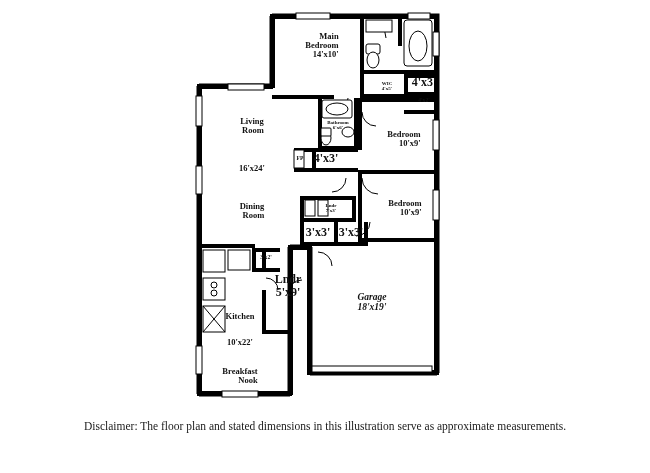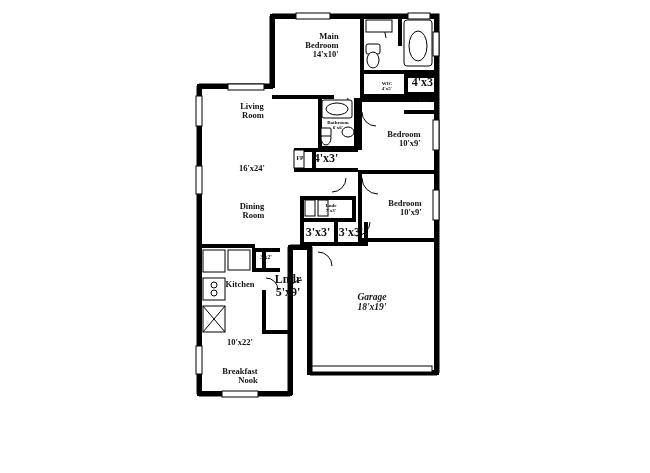--- a/index.html
+++ b/index.html
@@ -237,21 +237,21 @@
   <div class="room-label sz-xxs" style="left:338px;top:125px">
     <span class="name">Bathroom</span>
     <span class="dim">6'x6'</span>
   </div>
 
   <div class="room-label sz-md" style="left:404px;top:139px">
     <span class="name">Bedroom</span>
     <span class="dim">10'x9'</span>
   </div>
 
-  <div class="room-label sz-md" style="left:252px;top:111px">
+  <div class="room-label sz-md" style="left:252px;top:126px">
     <span class="name">Living<br>Room</span>
   </div>
   <div class="room-label sz-md" style="left:252px;top:168px">
     <span class="dim">16'x24'</span>
   </div>
 
   <div class="room-label sz-xs" style="left:300px;top:159px">
     <span class="name">FP</span>
   </div>
 
@@ -283,31 +283,32 @@
 
   <div class="room-label sz-xs" style="left:266px;top:258px">
     <span class="dim">3'x2'</span>
   </div>
 
   <div class="room-label sz-sm" style="left:288px;top:286px">
     <span class="name">Lndr</span>
     <span class="dim">5'x9'</span>
   </div>
 
-  <div class="room-label sz-md" style="left:240px;top:284px">
+  <div class="room-label sz-md" style="left:240px;top:316px">
     <span class="name">Kitchen</span>
   </div>
   <div class="room-label sz-md" style="left:240px;top:342px">
     <span class="dim">10'x22'</span>
   </div>
 
   <div class="room-label sz-lg" style="left:372px;top:303px">
     <span class="name">Garage</span>
     <span class="dim">18'x19'</span>
   </div>
 
   <div class="room-label sz-md" style="left:240px;top:376px">
     <span class="name">Breakfast<br>Nook</span>
   </div>
 </div>
 
 <div id="disclaimer">
+  <div>Disclaimer: The floor plan and stated dimensions in this illustration serve as approximate measurements.</div>
 </div>
 
 </body></html>

